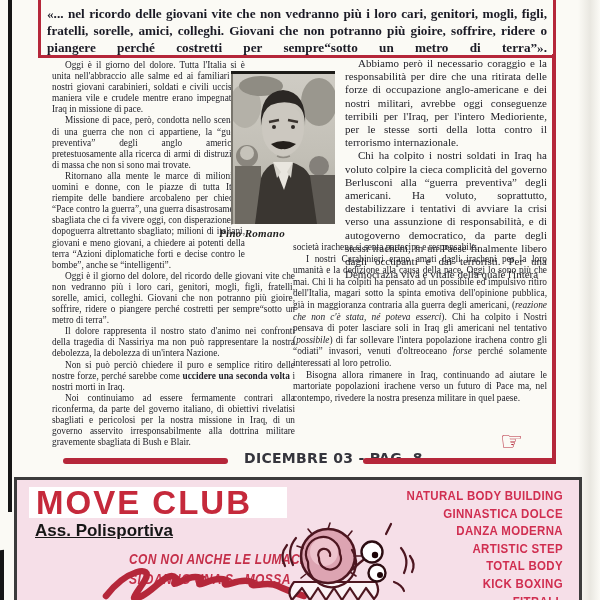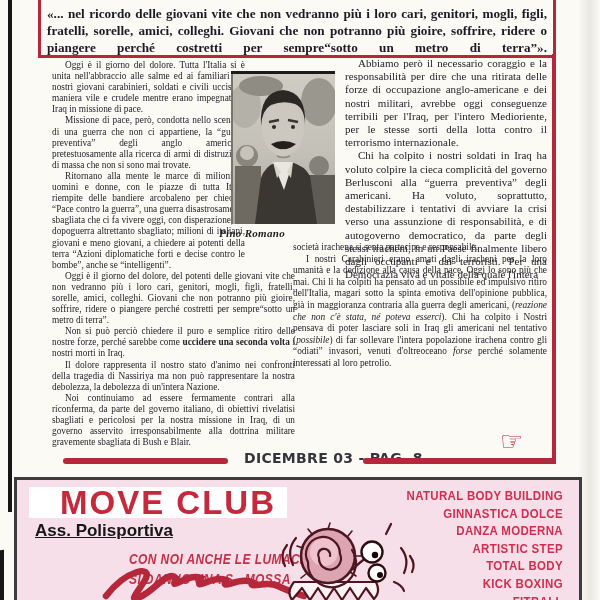--- a/index.html
+++ b/index.html
@@ -44,21 +44,21 @@
   .footer-bar.right{left:363px;width:193px;}
   .footer-label{position:absolute;left:244px;top:450px;width:134px;text-align:center;
         font-family:"DejaVu Sans",sans-serif;font-weight:bold;font-size:14px;
         letter-spacing:.3px;color:#35353d;white-space:nowrap;}
 
   
   .ad-box{position:absolute;left:14px;top:477px;width:568px;height:126px;box-sizing:border-box;
           border:3px solid #3c3c3c;border-bottom:none;background:#f6dfe8;overflow:hidden;}
   .ad-title-strip{position:absolute;left:12px;top:7px;width:258px;height:31px;background:#ffffff;}
   .ad-title{position:absolute;left:7px;top:-3px;font-family:"Liberation Sans",sans-serif;font-weight:bold;
-            font-size:33px;letter-spacing:2px;color:#c5293b;margin-left:24px;}
+            font-size:33px;letter-spacing:2px;color:#c5293b;}
   .ad-subtitle{position:absolute;left:18px;top:41px;font-family:"Liberation Sans",sans-serif;
             font-weight:bold;font-size:17px;color:#161616;text-decoration:underline;}
   .ad-slogan{position:absolute;left:112px;font-family:"Liberation Sans",sans-serif;font-weight:bold;
             font-style:italic;font-size:15px;color:#c5304a;letter-spacing:.5px;
             transform:scaleX(.8);transform-origin:0 0;white-space:nowrap;}
   .ad-slogan.l1{top:70px;} .ad-slogan.l2{top:90px;}
   .activities{position:absolute;right:16px;top:7px;text-align:right;
             font-family:"Liberation Sans",sans-serif;font-weight:bold;font-size:13.5px;
             line-height:17.6px;color:#d02e50;letter-spacing:.4px;
             transform:scaleX(.85);transform-origin:100% 0;white-space:nowrap;}
@@ -75,34 +75,35 @@
 
   <div class="quote-box">
     <div class="quote-text">«... nel ricordo delle giovani vite che non vedranno più i loro cari, genitori, mogli, figli, fratelli, sorelle, amici, colleghi. Giovani che non potranno più gioire, soffrire, ridere o piangere perché costretti per sempre“sotto un metro di terra”».</div>
   </div>
 
   <div class="colL">
     <div class="gutter-spacer"></div>
   <p><span>Oggi è il giorno del dolore. Tutta l'Italia si è unita nell'abbraccio alle salme ed ai familiari dei nostri giovani carabinieri, soldati e civili uccisi in maniera vile e crudele mentre erano impegnati in Iraq in missione di pace.</span></p>
       <p><span>Missione di pace, però, condotta nello scenario di una guerra che non ci appartiene, la “guerra preventiva” degli anglo americani, pretestuosamente alla ricerca di armi di distruzione di massa che non si sono mai trovate.</span></p>
       <p><span>Ritornano alla mente le marce di milioni di uomini e donne, con le piazze di tutta Italia riempite delle bandiere arcobaleno per chiedere “Pace contro la guerra”, una guerra disastrosamente sbagliata che ci fa vivere oggi, con disperazione, un dopoguerra altrettanto sbagliato; milioni di italiani, giovani e meno giovani, a chiedere ai potenti della terra “Azioni diplomatiche forti e decise contro le bombe”, anche se “intelligenti”.</span></p>
-      <p><span>Oggi è il giorno del dolore, del potenti delle giovani vite che non vedranno più i loro cari, genitori, mogli, figli, fratelli, sorelle, amici, colleghi. Giovani che non potranno più gioire, soffrire, ridere o piangere perché costretti per sempre“sotto un metro di terra”.</span></p>
+      <p><span>Oggi è il giorno del dolore, del ricordo delle giovani vite che non vedranno più i loro cari, genitori, mogli, figli, fratelli, sorelle, amici, colleghi. Giovani che non potranno più gioire, soffrire, ridere o piangere perché costretti per sempre“sotto un metro di terra”.</span></p>
+      <p><span>Il dolore rappresenta il nostro stato d'animo nei confronti della tragedia di Nassiriya ma non può rappresentare la nostra debolezza, la debolezza di un'intera Nazione.</span></p>
       <p><span>Non si può perciò chiedere il puro e semplice ritiro delle nostre forze, perché sarebbe come </span><span class="b">uccidere una seconda volta</span><span> i nostri morti in Iraq.</span></p>
-      <p><span>Il dolore rappresenta il nostro stato d'animo nei confronti della tragedia di Nassiriya ma non può rappresentare la nostra debolezza, la debolezza di un'intera Nazione.</span></p>
       <p><span>Noi continuiamo ad essere fermamente contrari alla riconferma, da parte del governo italiano, di obiettivi rivelatisi sbagliati e pericolosi per la nostra missione in Iraq, di un governo asservito irresponsabilmente alla dottrina militare gravemente sbagliata di Bush e Blair.</span></p>
     </div>
 
   <div class="colRtop">
       <p><span>Abbiamo però il necessario coraggio e la responsabilità per dire che una ritirata delle forze di occupazione anglo-americane e dei nostri militari, avrebbe oggi conseguenze terribili per l'Iraq, per l'intero Medioriente, per le stesse sorti della lotta contro il terrorismo internazionale.</span></p>
       <p><span>Chi ha colpito i nostri soldati in Iraq ha voluto colpire la cieca complicità del governo Berlusconi alla “guerra preventiva” degli americani. Ha voluto, soprattutto, destabilizzare i tentativi di avviare la crisi verso una assunzione di responsabilità, e di autogoverno democratico, da parte degli stessi iracheni, in un Paese finalmente libero dagli occupanti e dai terroristi. Per una Democrazia viva e vitale della quale l'intera</span></p>
     </div>
 
   <div class="colRbot">
       <p class="cont"><span>società irachena si senta partecipe e responsabile.</span></p>
       <p><span>I nostri Carabinieri erano amati dagli iracheni per la loro umanità e la dedizione alla causa della pace. Oggi lo sono più che mai. Chi li ha colpiti ha pensato ad un possibile ed impulsivo ritiro dell'Italia, magari sotto la spinta emotiva dell'opinione pubblica, già in maggioranza contraria alla guerra degli americani, (</span><span class="i">reazione che non c'è stata, né poteva esserci</span><span>). Chi ha colpito i Nostri pensava di poter lasciare soli in Iraq gli americani nel tentativo (</span><span class="i">possibile</span><span>) di far sollevare l'intera popolazione irachena contro gli “odiati” invasori, venuti d'oltreoceano </span><span class="i">forse</span><span> perché solamente interessati al loro petrolio.</span></p>
+      <p><span>Bisogna allora rimanere in Iraq, continuando ad aiutare le martoriate popolazioni irachene verso un futuro di Pace ma, nel contempo, rivedere la nostra presenza militare in quel paese.</span></p>
     </div>
 
   <div class="photo">
     <svg width="104" height="150" viewBox="0 0 104 150">
       <defs>
         <linearGradient id="pg" x1="0" y1="0" x2="0" y2="1">
           <stop offset="0" stop-color="#cfccc4"></stop>
             <stop offset=".55" stop-color="#c2bfb6"></stop>
           <stop offset="1" stop-color="#aaa79e"></stop>
         </linearGradient>

